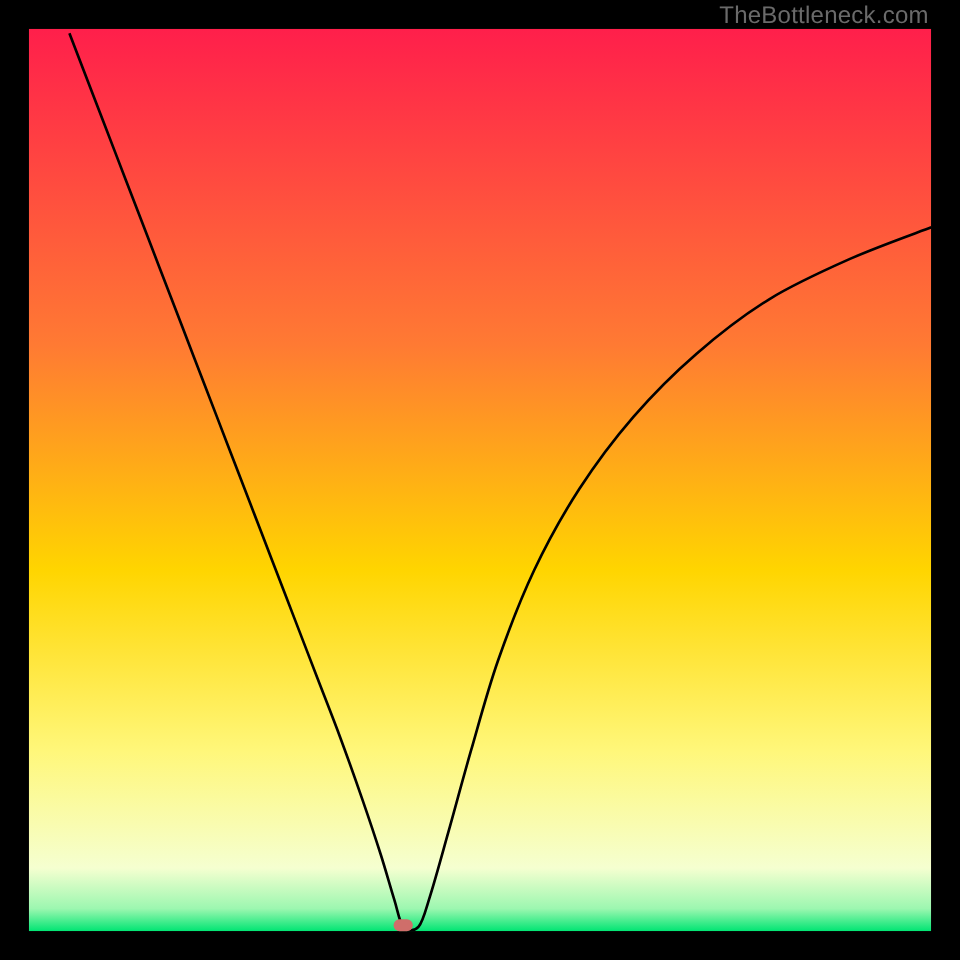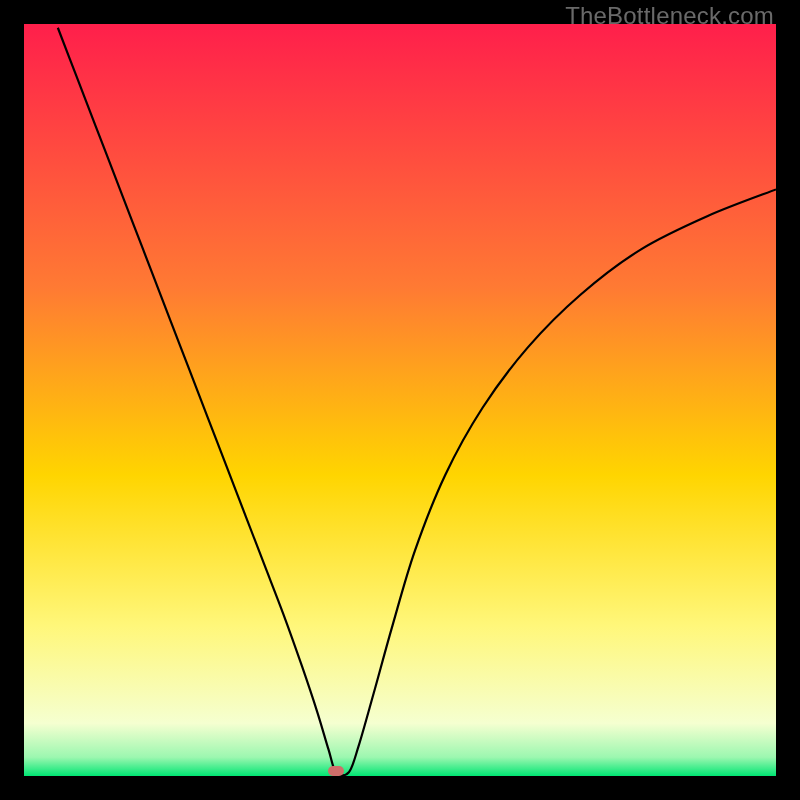--- a/index.html
+++ b/index.html
@@ -24,21 +24,21 @@
     left: 0;
     top: 0;
     width: 752px;
     height: 752px;
   }
   .watermark {
     position: absolute;
     top: 2px;
     right: 26px;
     color: #6a6a6a;
-    font-size: 24px;
+    font-size: 20px;
     font-weight: 500;
     letter-spacing: 0.2px;
     text-align: right;
     user-select: none;
   }
   .marker {
     position: absolute;
     width: 16px;
     height: 10px;
     border-radius: 5px;

